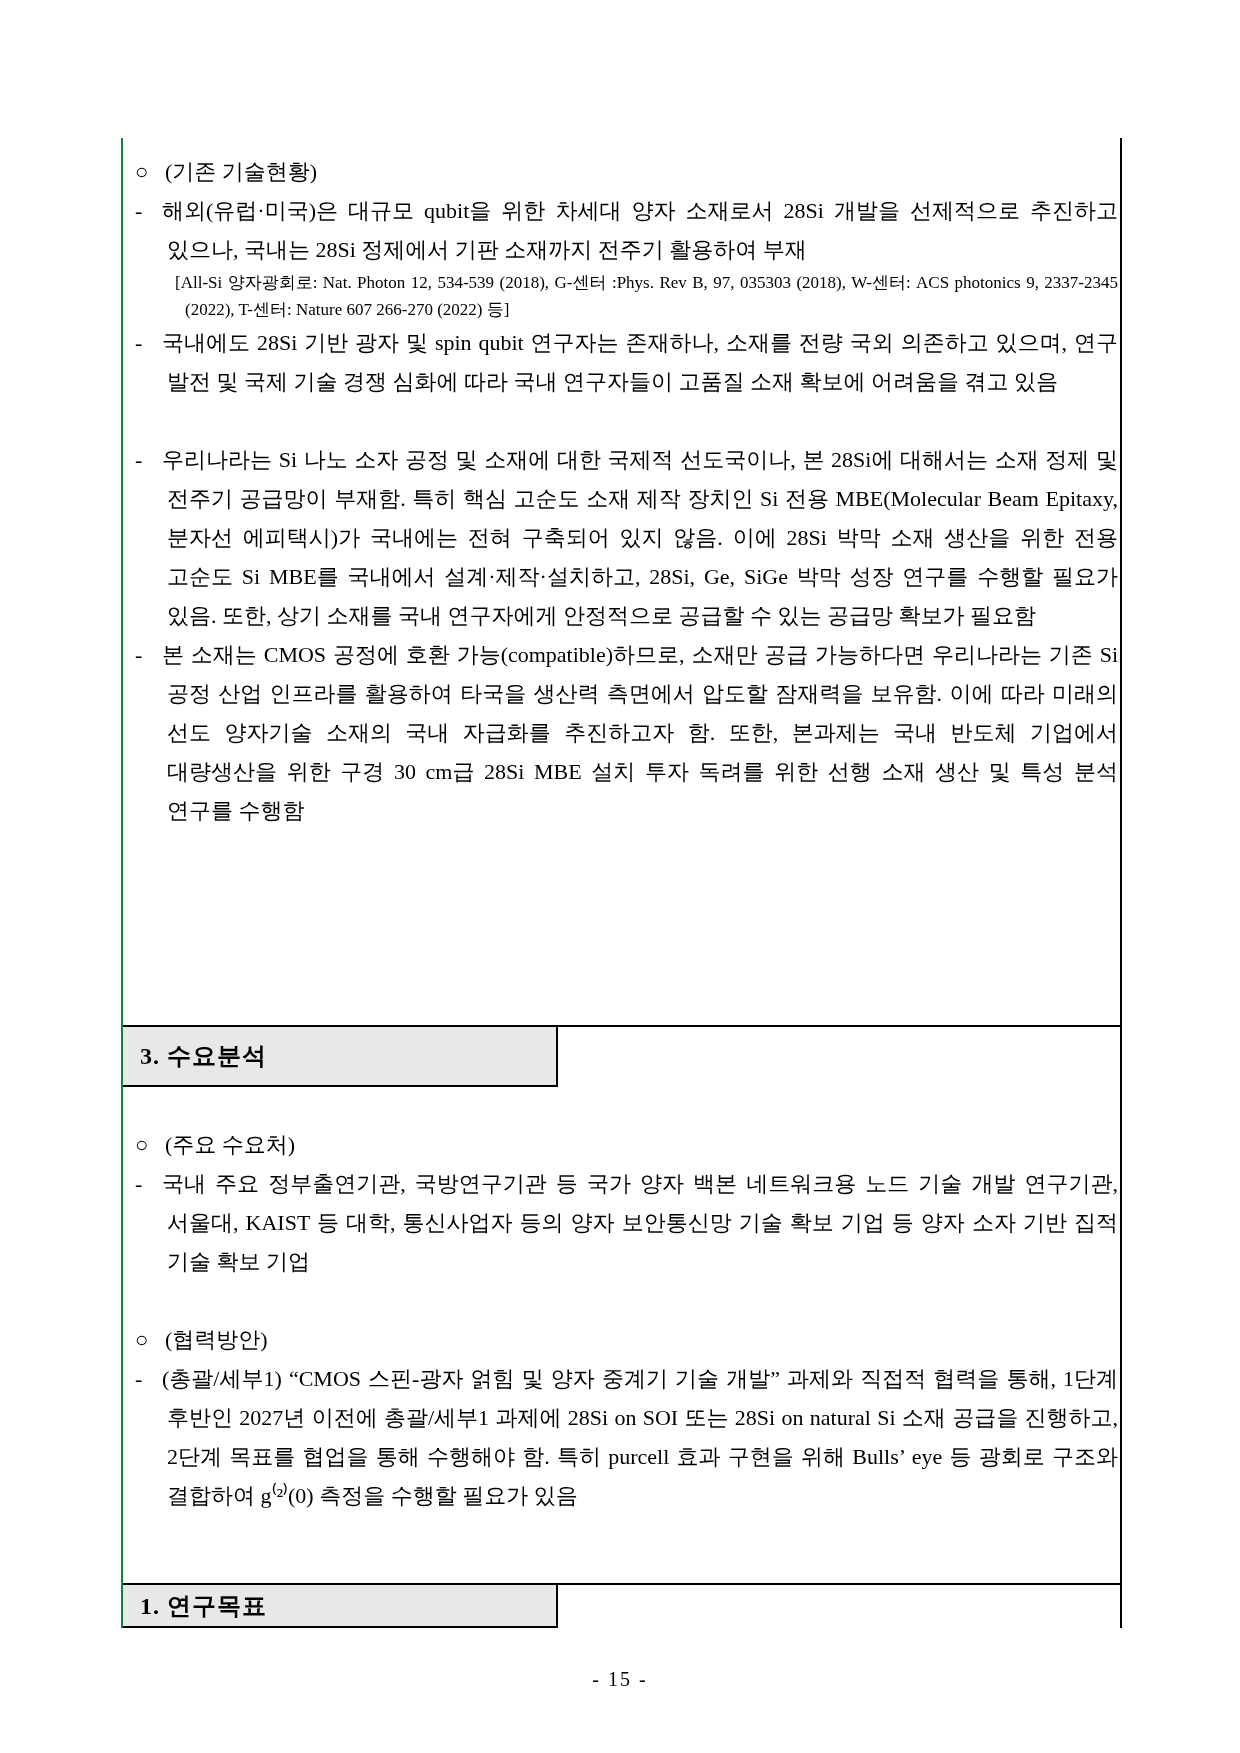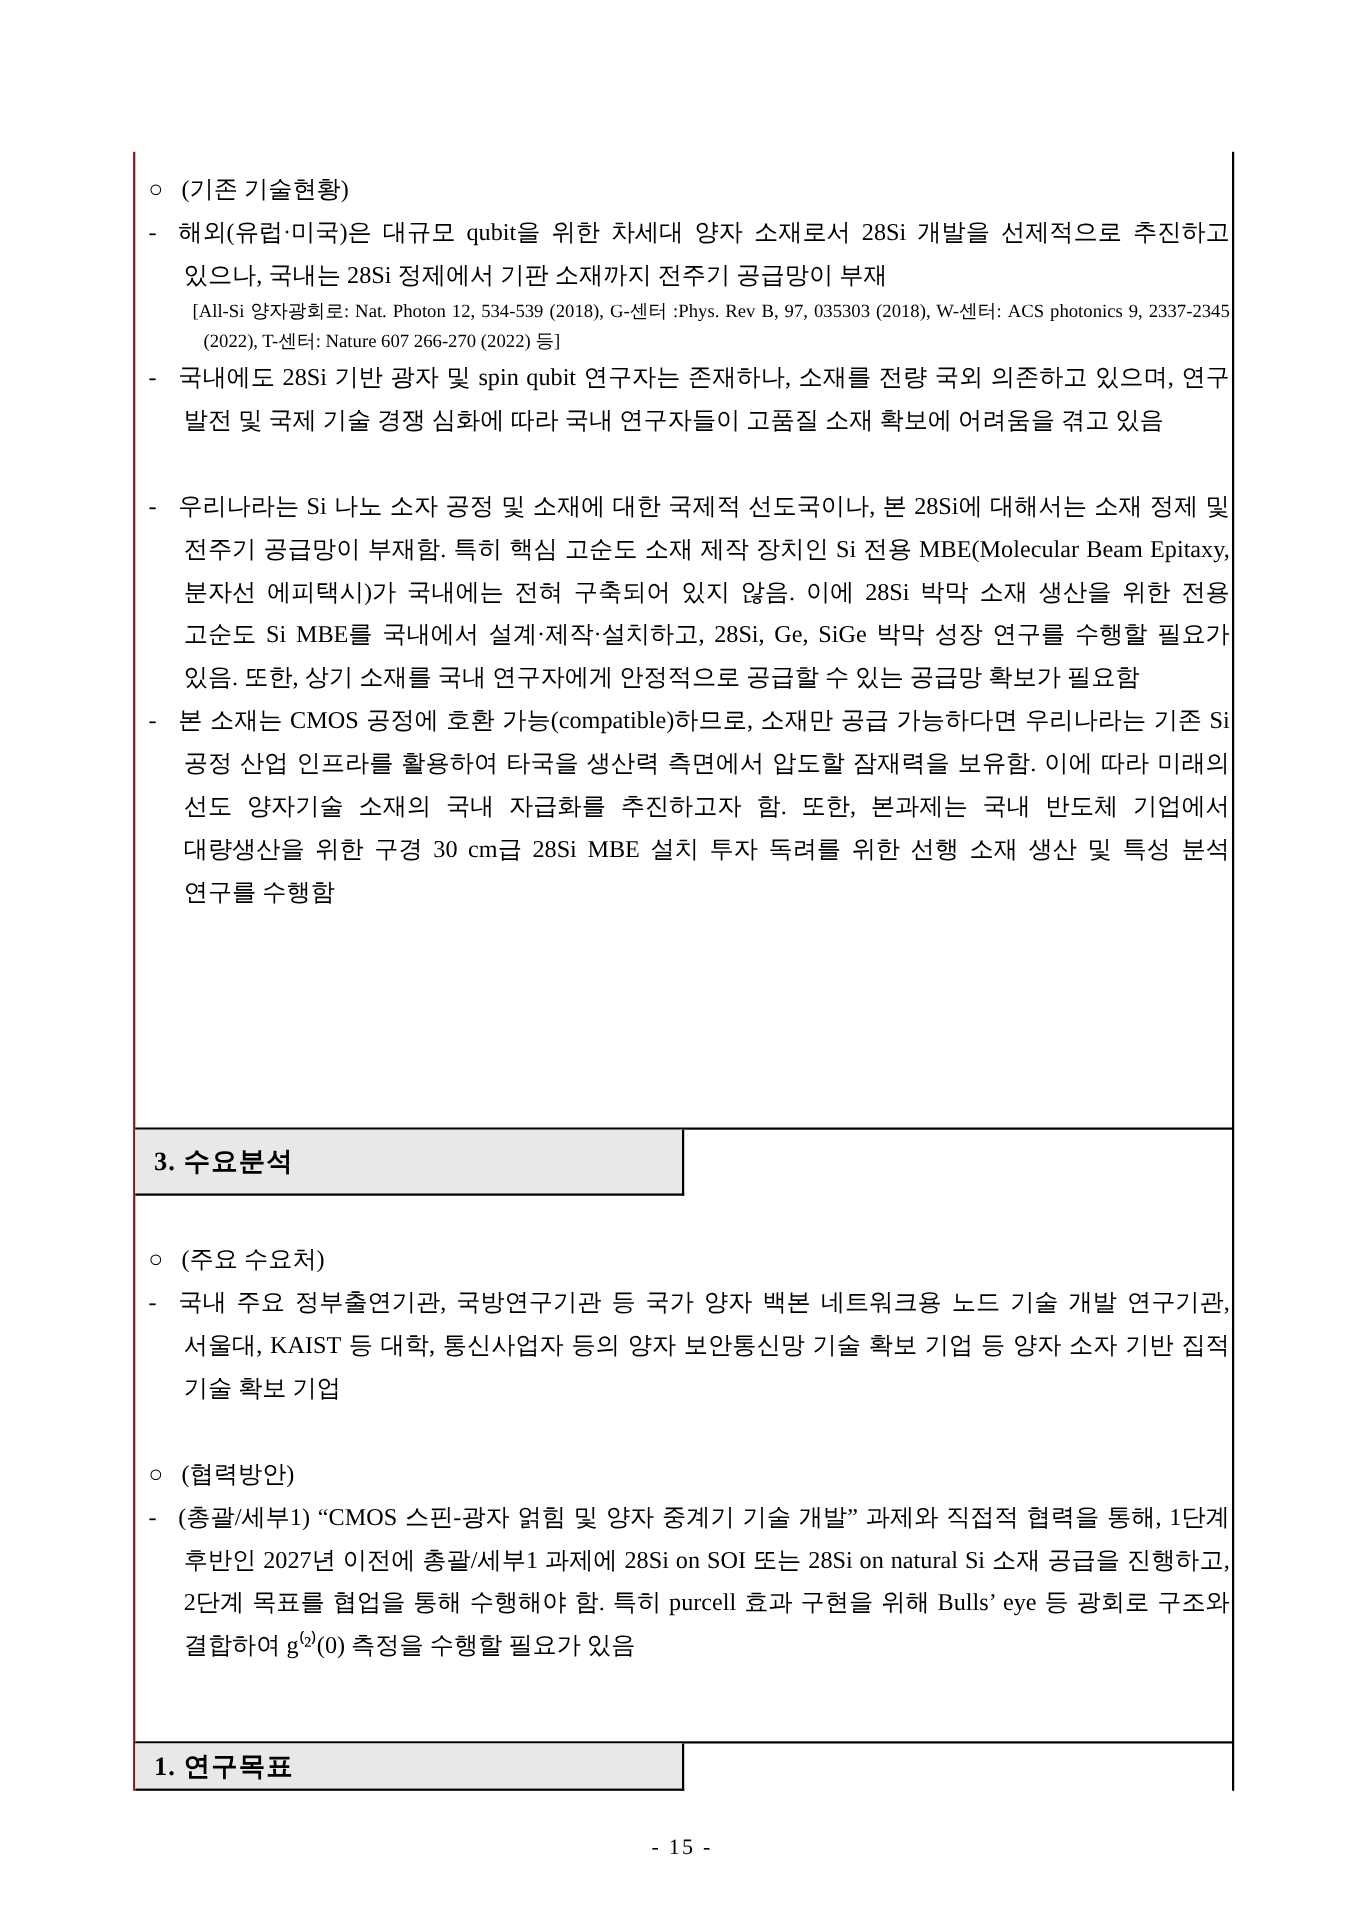--- a/index.html
+++ b/index.html
@@ -12,21 +12,21 @@
     font-family: "Liberation Serif", serif;
     overflow: hidden;
   }
   .doc-table {
     position: absolute;
     left: 121px;
     top: 138px;
     width: 1001px;
     height: 1490px;
     box-sizing: border-box;
-    border-left: 2px solid #7f1d1d;
+    border-left: 2px solid #15803d;
     border-right: 2px solid #000;
     display: flex;
     flex-direction: column;
   }
   .content-block {
     box-sizing: border-box;
     overflow: hidden;
     padding: 14px 2px 0 12px;
     font-size: 22px;
     line-height: 39px;
@@ -35,21 +35,21 @@
   .content-block.second { height: 496px; padding-top: 38px; }
   .section-row {
     box-sizing: border-box;
     border-top: 2px solid #000;
     flex: none;
   }
   .section-row.demand { height: 62px; }
   .section-row.goal { height: 45px; }
   .section-box {
     box-sizing: border-box;
-    width: 499px;
+    width: 435px;
     height: 100%;
     background: #e8e8e8;
     border-right: 2px solid #000;
     border-bottom: 2px solid #000;
     display: flex;
     align-items: center;
     padding-left: 17px;
     font-weight: bold;
     font-size: 24px;
     letter-spacing: 1px;
@@ -81,21 +81,21 @@
   }
 </style>
 </head>
 <body>
 
 <div class="page">
   <div class="doc-table">
 
     <div class="content-block first">
         <div class="item circle"><span class="marker">○</span><span>(기존 기술현황)</span></div>
-        <div class="item dash"><span class="marker">-</span><span>해외(유럽·미국)은 대규모 qubit을 위한 차세대 양자 소재로서 28Si 개발을 선제적으로 추진하고 있으나, 국내는 28Si 정제에서 기판 소재까지 전주기 공급망이 부재</span></div>
+        <div class="item dash"><span class="marker">-</span><span>해외(유럽·미국)은 대규모 qubit을 위한 차세대 양자 소재로서 28Si 개발을 선제적으로 추진하고 있으나, 국내는 28Si 정제에서 기판 소재까지 전주기 활용하여 부재</span></div>
         <div class="item ref">[All-Si 양자광회로: Nat. Photon 12, 534-539 (2018), G-센터 :Phys. Rev B, 97, 035303 (2018), W-센터: ACS photonics 9, 2337-2345 (2022), T-센터: Nature 607 266-270 (2022) 등]</div>
         <div class="item dash"><span class="marker">-</span><span>국내에도 28Si 기반 광자 및 spin qubit 연구자는 존재하나, 소재를 전량 국외 의존하고 있으며, 연구 발전 및 국제 기술 경쟁 심화에 따라 국내 연구자들이 고품질 소재 확보에 어려움을 겪고 있음</span></div>
         <div class="gap"></div>
         <div class="item dash"><span class="marker">-</span><span>우리나라는 Si 나노 소자 공정 및 소재에 대한 국제적 선도국이나, 본 28Si에 대해서는 소재 정제 및 전주기 공급망이 부재함. 특히 핵심 고순도 소재 제작 장치인 Si 전용 MBE(Molecular Beam Epitaxy, 분자선 에피택시)가 국내에는 전혀 구축되어 있지 않음. 이에 28Si 박막 소재 생산을 위한 전용 고순도 Si MBE를 국내에서 설계·제작·설치하고, 28Si, Ge, SiGe 박막 성장 연구를 수행할 필요가 있음. 또한, 상기 소재를 국내 연구자에게 안정적으로 공급할 수 있는 공급망 확보가 필요함</span></div>
         <div class="item dash"><span class="marker">-</span><span>본 소재는 CMOS 공정에 호환 가능(compatible)하므로, 소재만 공급 가능하다면 우리나라는 기존 Si 공정 산업 인프라를 활용하여 타국을 생산력 측면에서 압도할 잠재력을 보유함. 이에 따라 미래의 선도 양자기술 소재의 국내 자급화를 추진하고자 함. 또한, 본과제는 국내 반도체 기업에서 대량생산을 위한 구경 30 cm급 28Si MBE 설치 투자 독려를 위한 선행 소재 생산 및 특성 분석 연구를 수행함</span></div>
       </div>
 
     <div class="section-row demand">
       <div class="section-box">
         <span>3. 수요분석</span>

